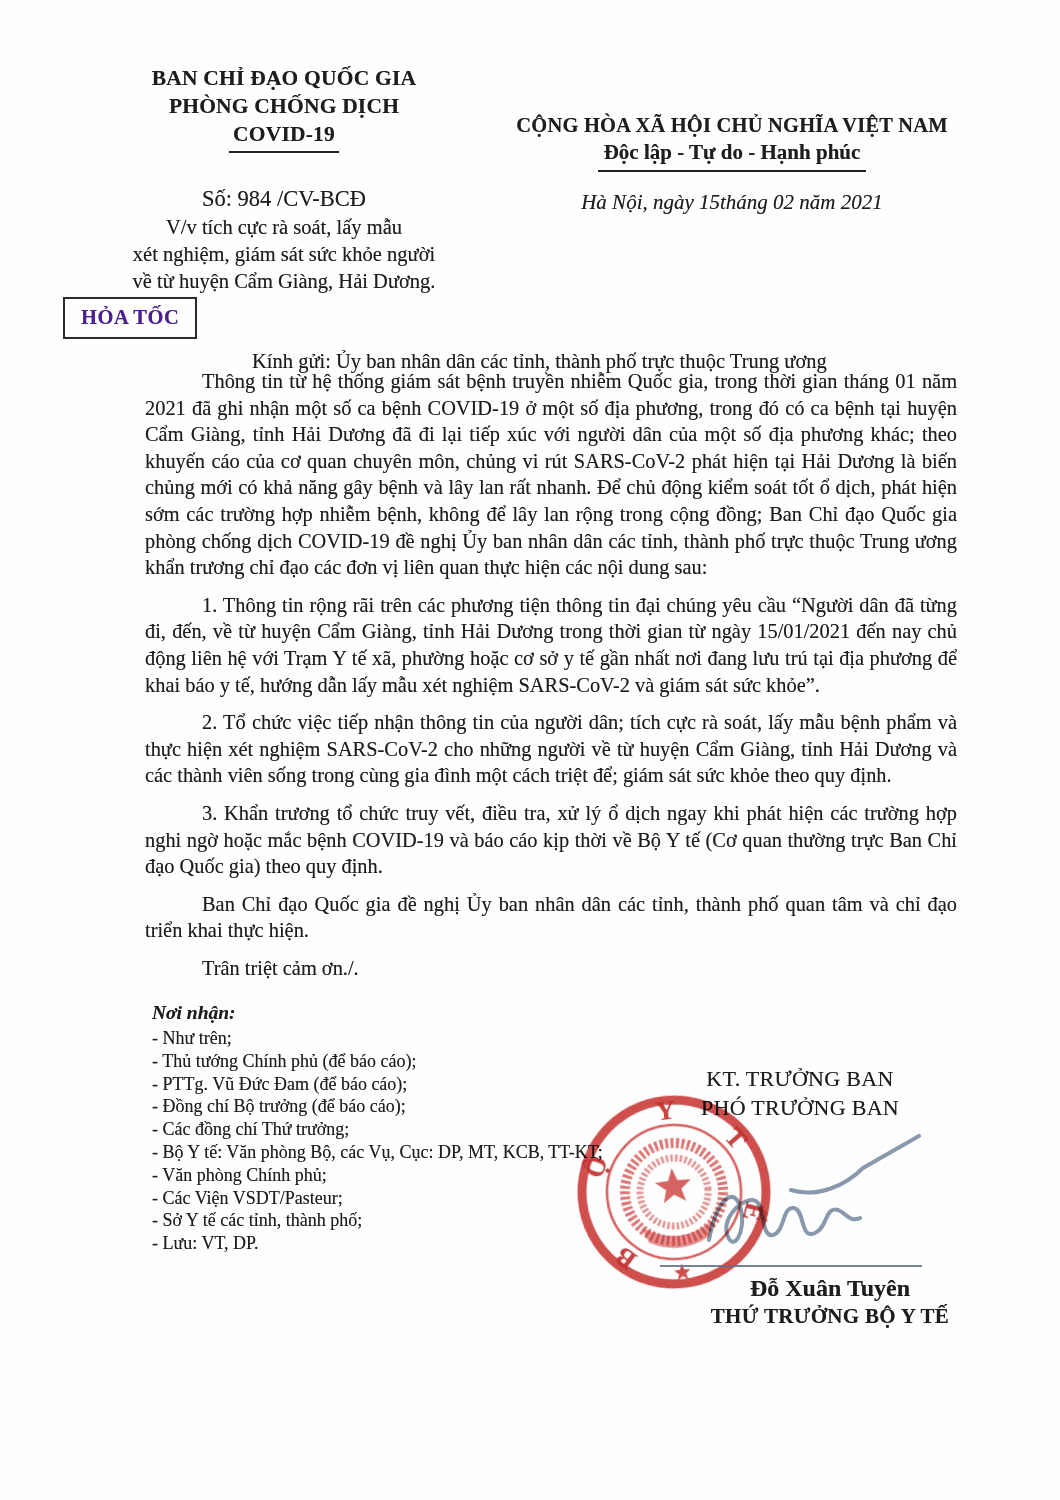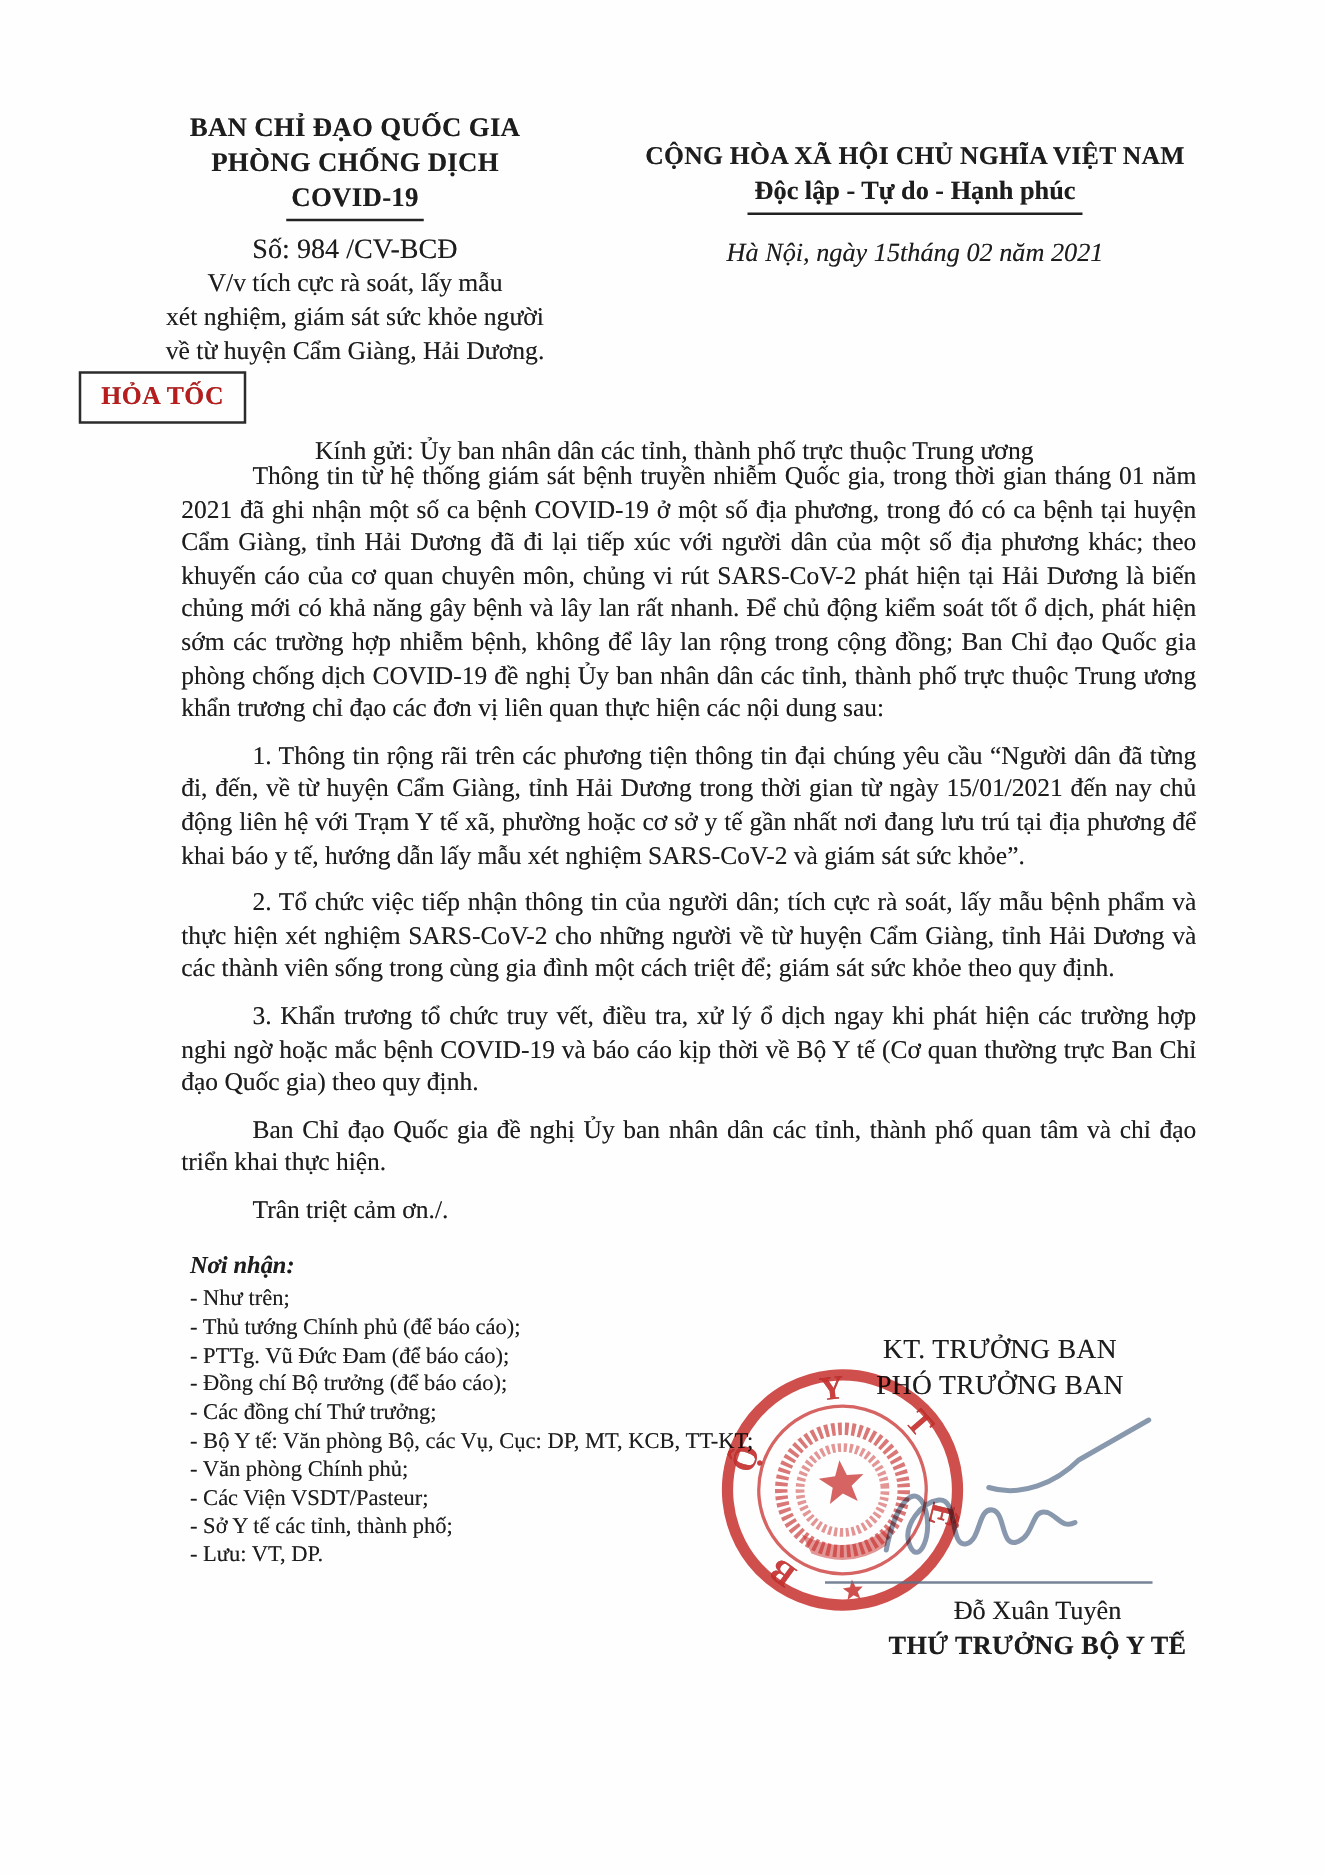--- a/index.html
+++ b/index.html
@@ -2,54 +2,54 @@
 <html><head>
 <meta charset="utf-8">
 <style>
   html,body{margin:0;padding:0;background:#ffffff;}
   body{width:1060px;height:1500px;overflow:hidden;position:relative;
        font-family:"Liberation Serif","DejaVu Serif",serif;color:#1d1d1d;}
   .page{position:absolute;inset:0;background:#fefefe;
         text-shadow:0 0 .4px rgba(20,20,20,.5);}
 
   
-  .hdr-left{position:absolute;left:58px;top:88px;width:452px;text-align:center;}
+  .hdr-left{position:absolute;left:58px;top:64px;width:452px;text-align:center;}
   .hdr-left .ln{font-weight:bold;font-size:21.5px;line-height:28px;letter-spacing:.2px;}
   .covid-underline{display:inline-block;border-bottom:2.5px solid #222;padding:0 4px 3px 4px;}
   .hdr-right{position:absolute;left:468px;top:82px;width:528px;text-align:center;margin-top:30px;}
   .hdr-right .ln1{font-weight:bold;font-size:20.5px;line-height:26px;letter-spacing:.2px;}
   .hdr-right .ln2{font-weight:bold;font-size:21px;line-height:28px;}
   .motto-underline{display:inline-block;border-bottom:2px solid #222;padding:0 6px 4px 6px;}
 
   .num-block{position:absolute;left:58px;top:184px;width:452px;text-align:center;}
   .doc-number{font-size:22.5px;line-height:30px;}
   .subject .s-line{font-size:20.5px;line-height:27px;}
   .date-line{position:absolute;left:468px;top:190px;width:528px;text-align:center;
              font-style:italic;font-size:21px;}
 
   .hoatoc{position:absolute;left:63px;top:297px;border:2.5px solid #2b2b2b;
           padding:7px 16px 8px 16px;font-weight:bold;font-size:20.5px;letter-spacing:.5px;
-          color:#b91c1c;background:transparent;}
+          color:#4c1d95;background:transparent;}
   .salutation{position:absolute;left:252px;top:314px;width:720px;font-size:20.5px;margin-top:36px;}
 
   
   .body-block{position:absolute;left:145px;top:368px;width:812px;}
   .para{font-size:20.4px;line-height:26.6px;text-align:justify;text-indent:57px;
         margin:0 0 11px 0;}
 
   
   .noinhan{position:absolute;left:152px;top:1002px;width:470px;}
   .noinhan-label{font-weight:bold;font-style:italic;font-size:19.5px;margin-bottom:3px;}
   .recipient{font-size:18px;line-height:22.8px;}
 
   
   .kt-block{position:absolute;left:620px;top:1064px;width:360px;text-align:center;}
   .kt-block .kt{font-weight:normal;font-size:22px;line-height:29px;letter-spacing:.3px;}
   .name-block{position:absolute;left:660px;top:1274px;width:340px;text-align:center;}
-  .sig-name{font-weight:normal;font-size:21px;line-height:28px;}
+  .sig-name{font-weight:bold;font-size:24px;line-height:28px;}
   .sig-title{font-weight:bold;font-size:21px;line-height:29px;letter-spacing:.3px;}
   .sig-line{position:absolute;left:660px;top:1265px;width:262px;height:2px;
             background:#5f6e85;opacity:.85;}
 
   .stamp-wrap{position:absolute;left:562px;top:1080px;width:224px;height:224px;
               mix-blend-mode:multiply;transform:rotate(-6deg);}
   .sig-svg{position:absolute;left:695px;top:1128px;width:230px;height:145px;
            mix-blend-mode:multiply;}
 </style>
 </head>

